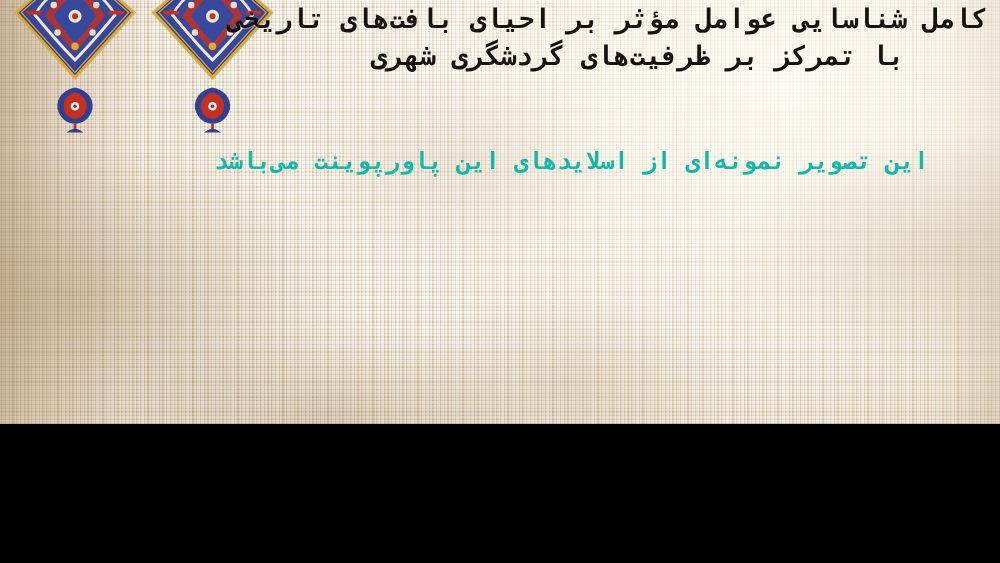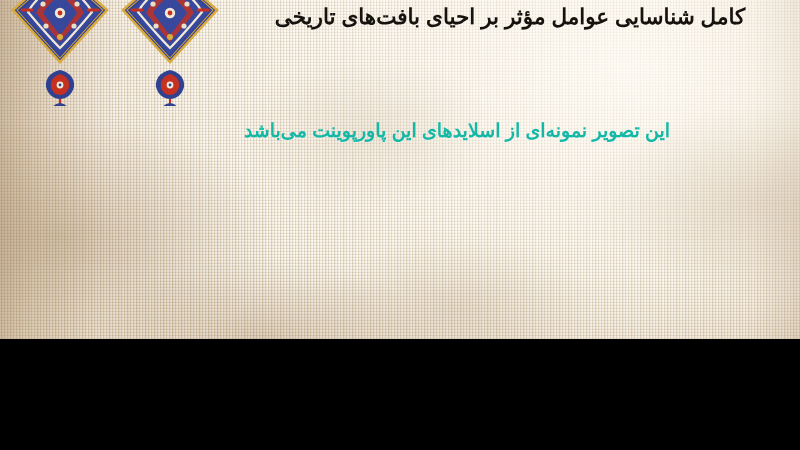--- a/index.html
+++ b/index.html
@@ -6,21 +6,21 @@
   html, body {
     margin: 0;
     padding: 0;
     background: #000;
   }
   .slide {
     position: relative;
     width: 800px;
     height: 339px;
     overflow: hidden;
-    font-family: Liberation Sans, sans-serif;
+    font-family: Liberation Mono, monospace;
     background: #0a0604;
   }
 
   
   .carpet-field {
     position: absolute;
     left: 0; top: 0;
     width: 800px;
     height: 385px;
     background-color: #e8dcc6;
@@ -182,20 +182,21 @@
       <use href="#pendant" transform="translate(34,104)"></use>
     </g>
     <g transform="translate(120,0)">
       <use href="#medallion"></use>
       <use href="#pendant" transform="translate(34,104)"></use>
     </g>
   </svg>
 
   <div class="title-block">
     <div class="title-line">کامل شناسایی عوامل مؤثر بر احیای بافت‌های تاریخی</div>
+    <div class="title-line">با تمرکز بر ظرفیت‌های گردشگری شهری</div>
   </div>
 
   <div class="body-block">
     <div class="body-line">این تصویر نمونه‌ای از اسلایدهای این پاورپوینت می‌باشد</div>
   </div>
 
   <div class="bottom-shadow"></div>
 
   <div class="fringe-zone">
     <div class="fringe-black"></div>

